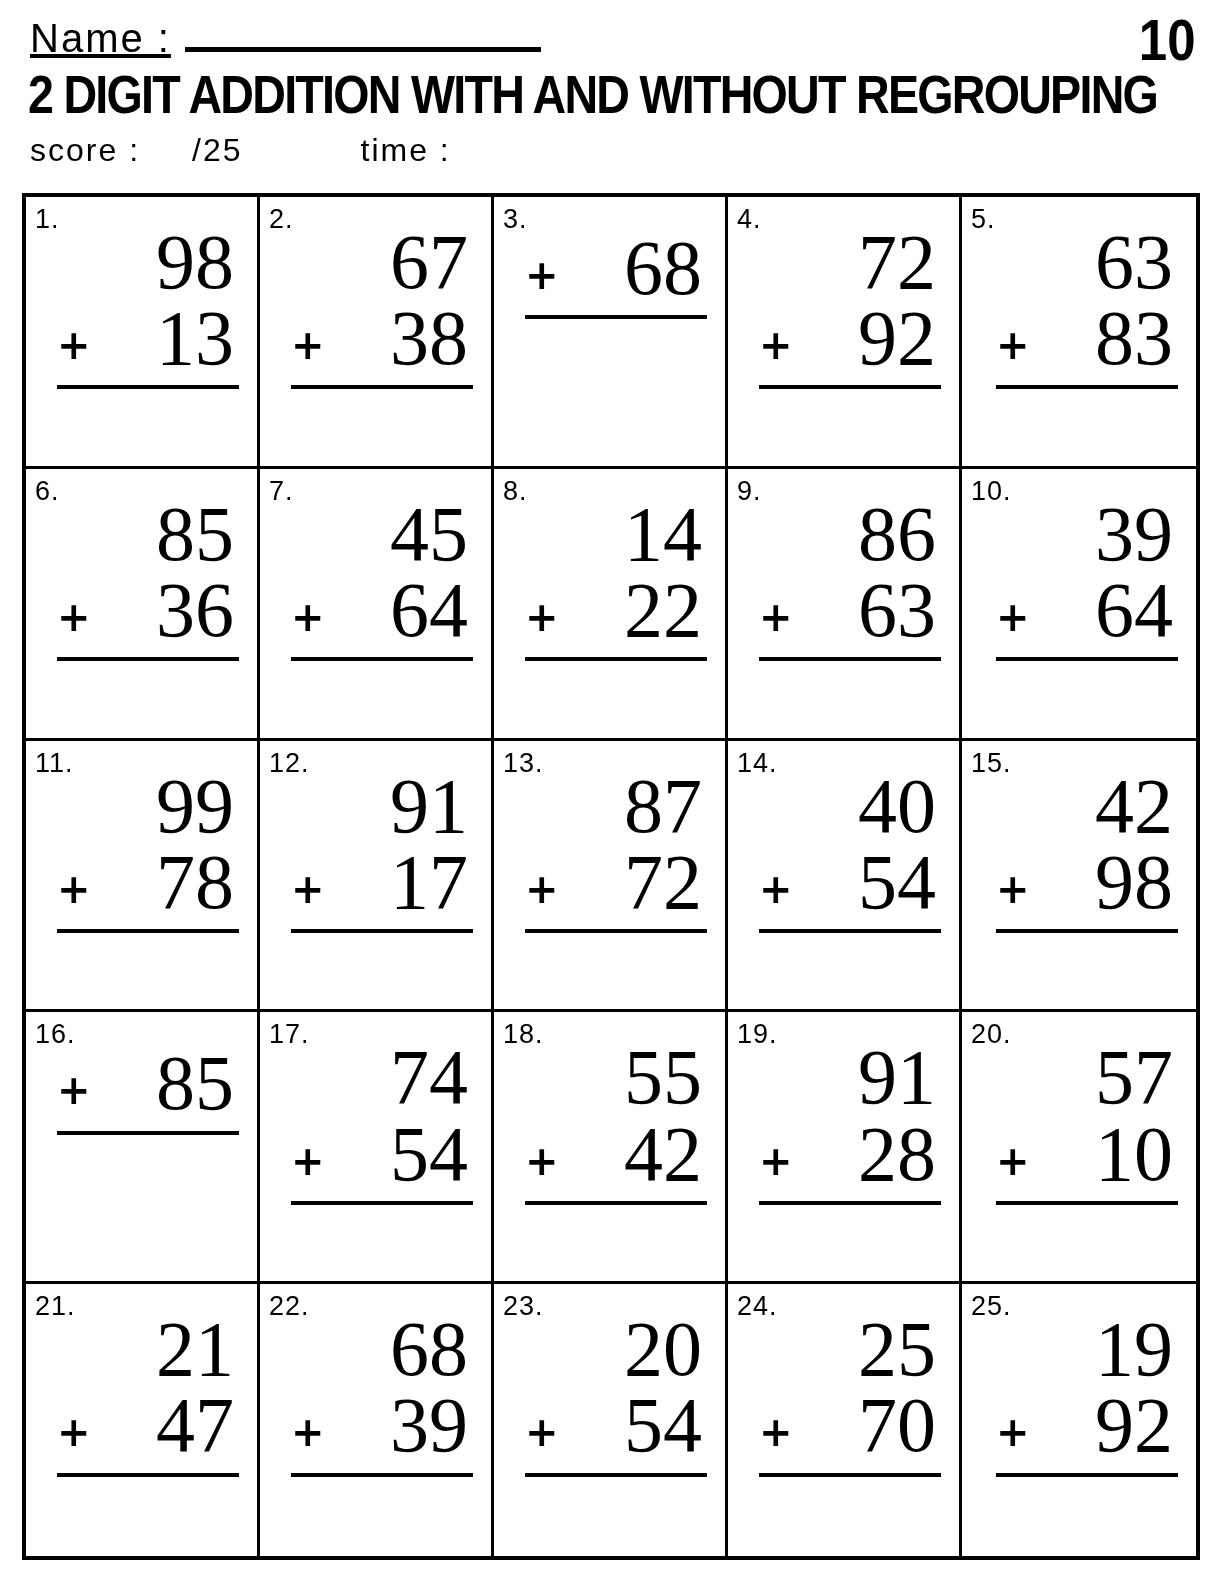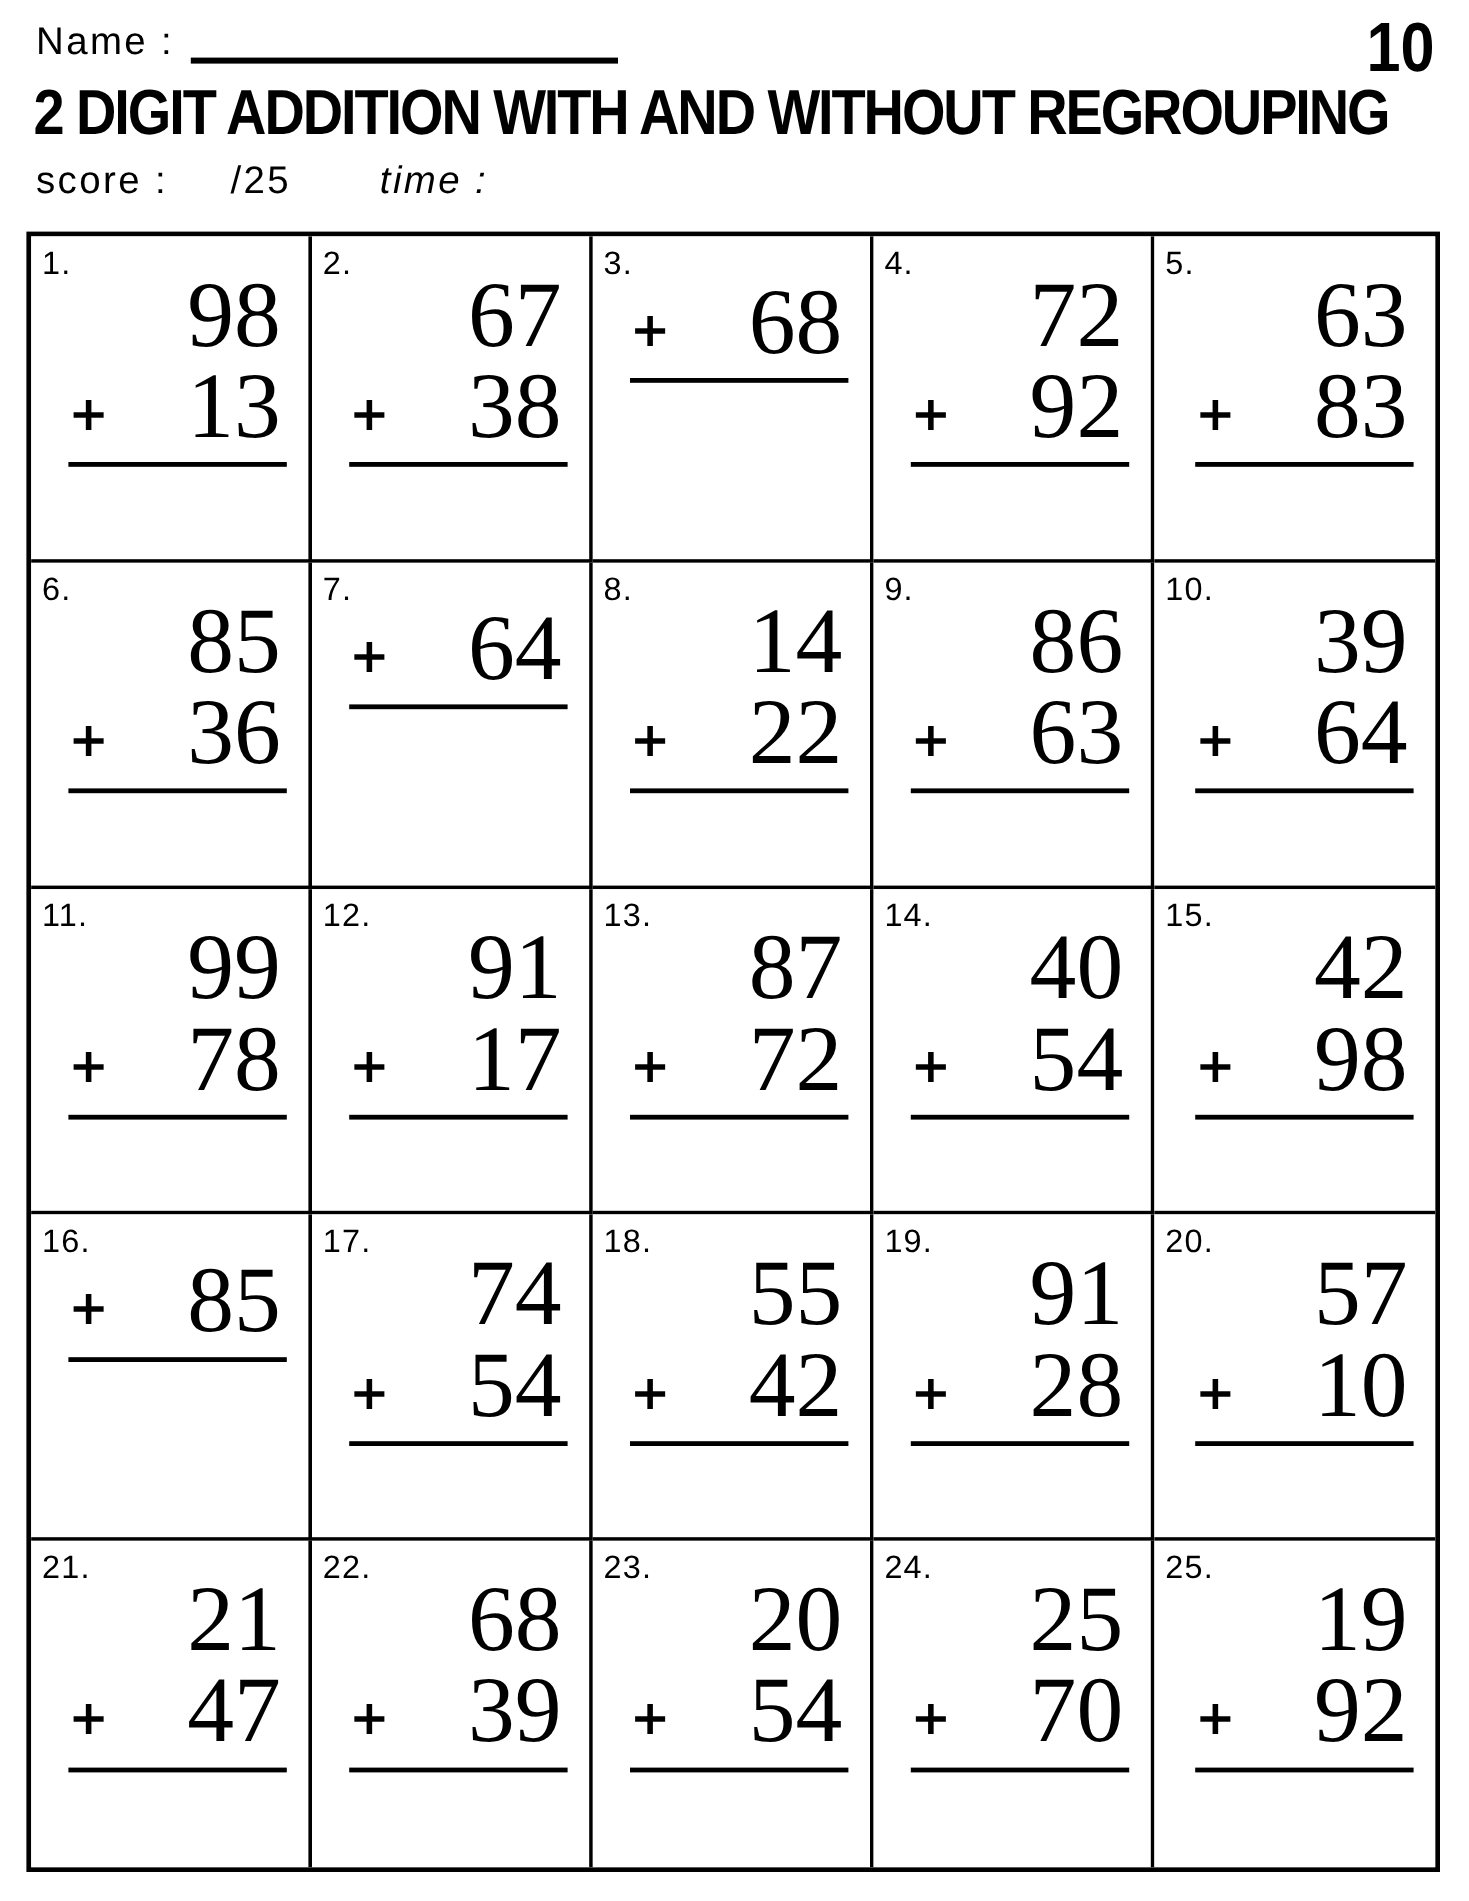--- a/index.html
+++ b/index.html
@@ -9,22 +9,22 @@
     position: relative;
     font-family: "Liberation Sans", sans-serif;
     color: #000;
     overflow: hidden;
   }
   .page { position: absolute; inset: 0; background: #fff; }
 
   
   .name-row {
     position: absolute; top: 16px; left: 30px;
-    font-size: 32px; letter-spacing: 2px;
-    display: flex; align-items: center;
+    font-size: 40px; letter-spacing: 2px;
+    display: flex; align-items: flex-start; text-decoration: underline;
   }
   .name-blank {
     display: inline-block;
     width: 356px; height: 36px;
     border-bottom: 5px solid #000;
     margin-left: 14px;
   }
   .page-number {
     position: absolute; top: 6px; right: 28px;
     font-size: 58px; font-weight: 900;
@@ -36,21 +36,21 @@
     font-size: 53px; font-weight: 900;
     letter-spacing: -2px; white-space: nowrap;
     transform: scaleX(0.88); transform-origin: left top;
   }
   .score-row {
     position: absolute; top: 132px; left: 30px;
     font-size: 32px; letter-spacing: 2px;
     display: flex; align-items: flex-end;
   }
   .score-value { margin-left: 52px; }
-  .time-label  { margin-left: 74px; font-style: italic; }
+  .time-label  { margin-left: 118px; }
 
   
   .grid {
     position: absolute; top: 193px; left: 22px;
     width: 1178px; height: 1367px;
     border: 4px solid #000;
     display: grid;
     grid-template-columns: repeat(5, 1fr);
     grid-template-rows: repeat(5, 1fr);
     background: #fff;
@@ -182,20 +182,21 @@
         <span class="plus-sign">+</span>
         <span class="bottom-operand">36</span>
       </div>
     </div>
     <div class="answer-space"></div>
   </div>
 
   <div class="cell">
     <span class="p-num">7.</span>
     <div class="problem">
+      <div class="top-operand">45</div>
       <div class="op-row">
         <span class="plus-sign">+</span>
         <span class="bottom-operand">64</span>
       </div>
     </div>
     <div class="answer-space"></div>
   </div>
 
   <div class="cell">
     <span class="p-num">8.</span>

